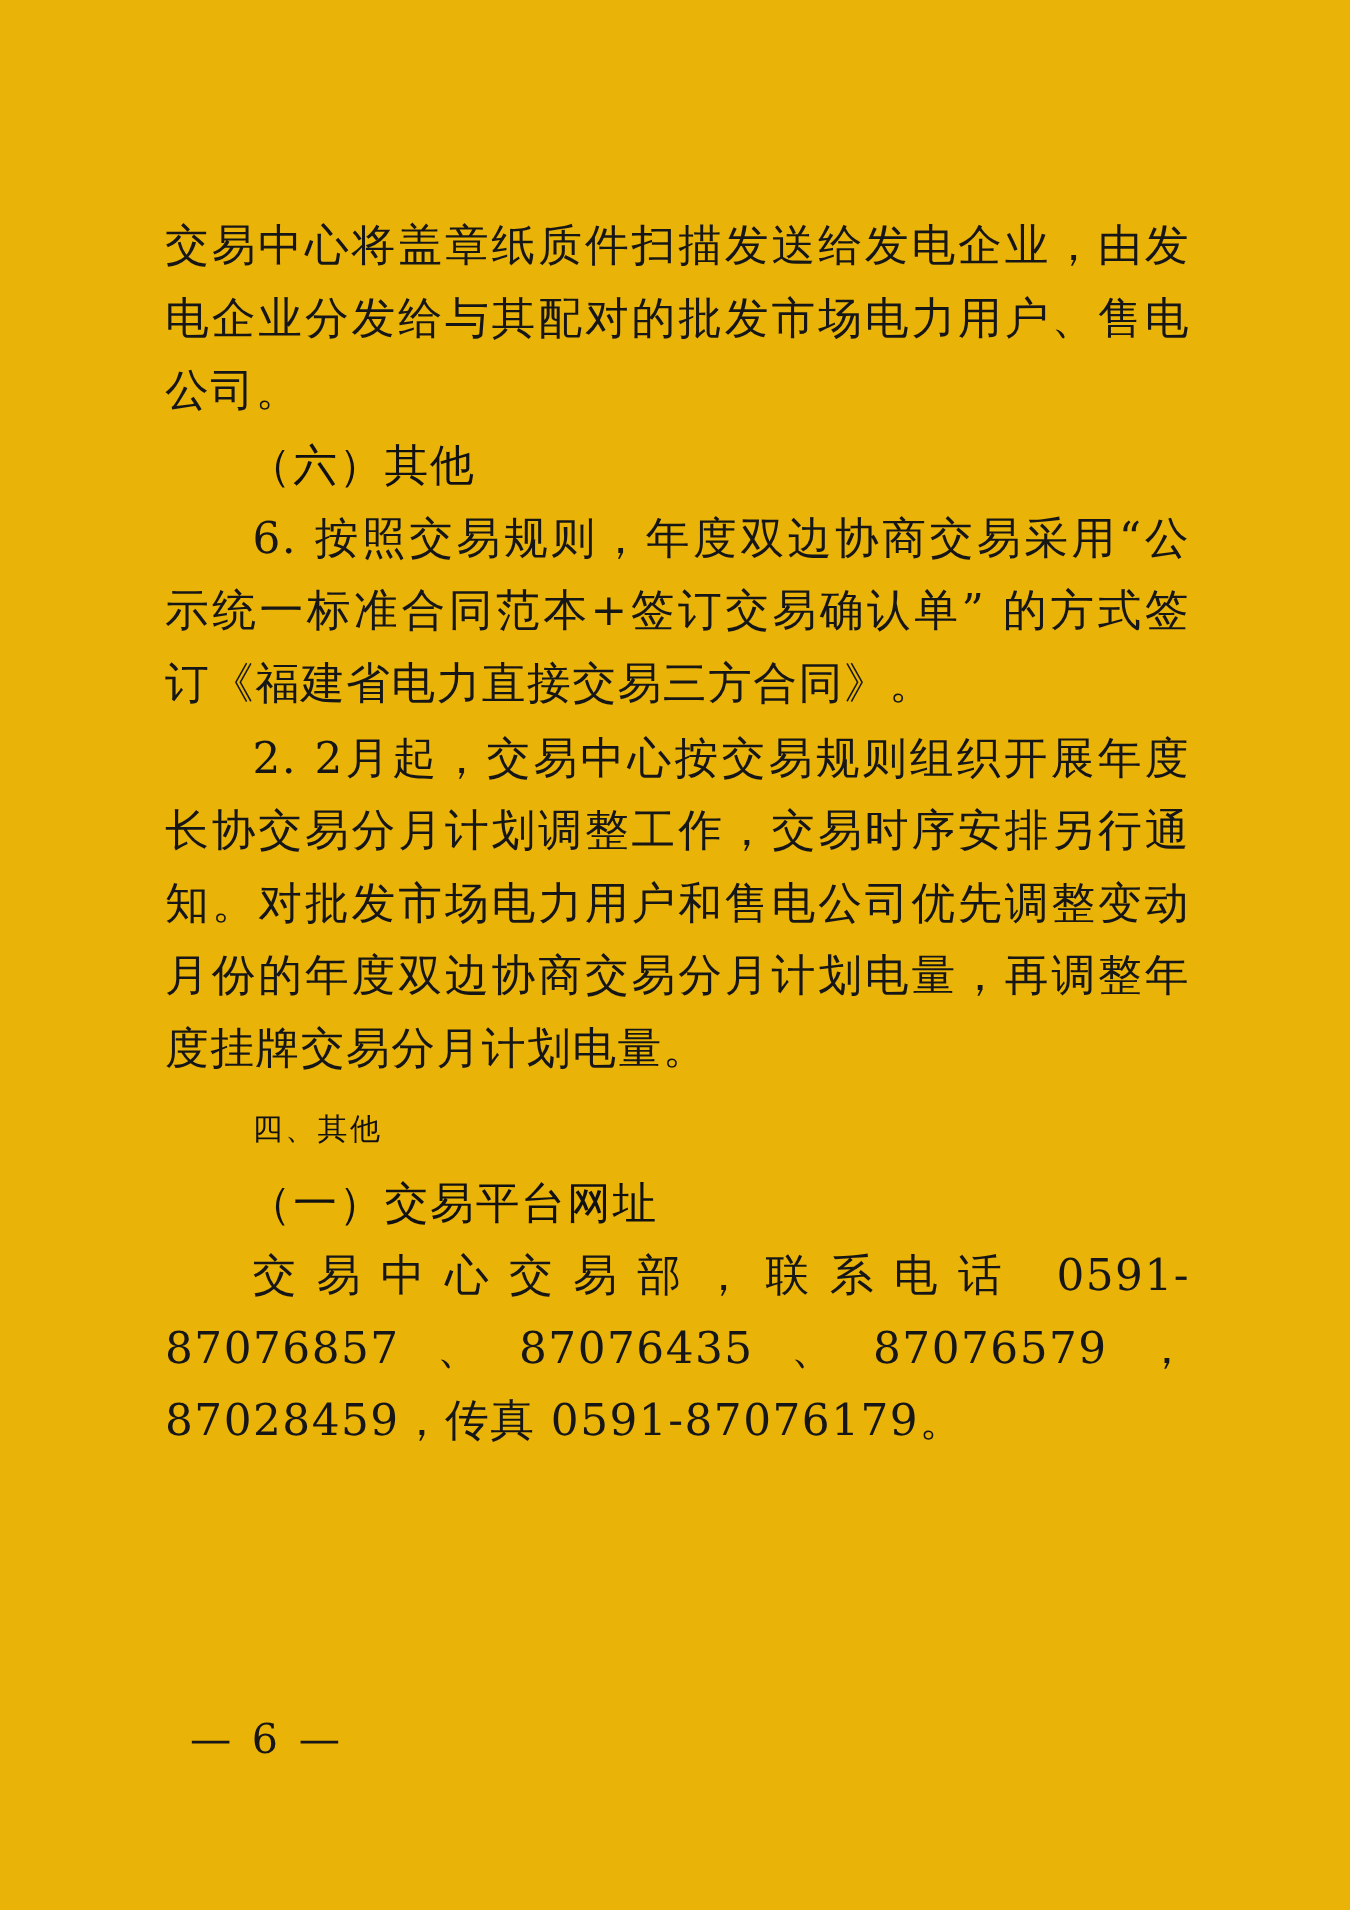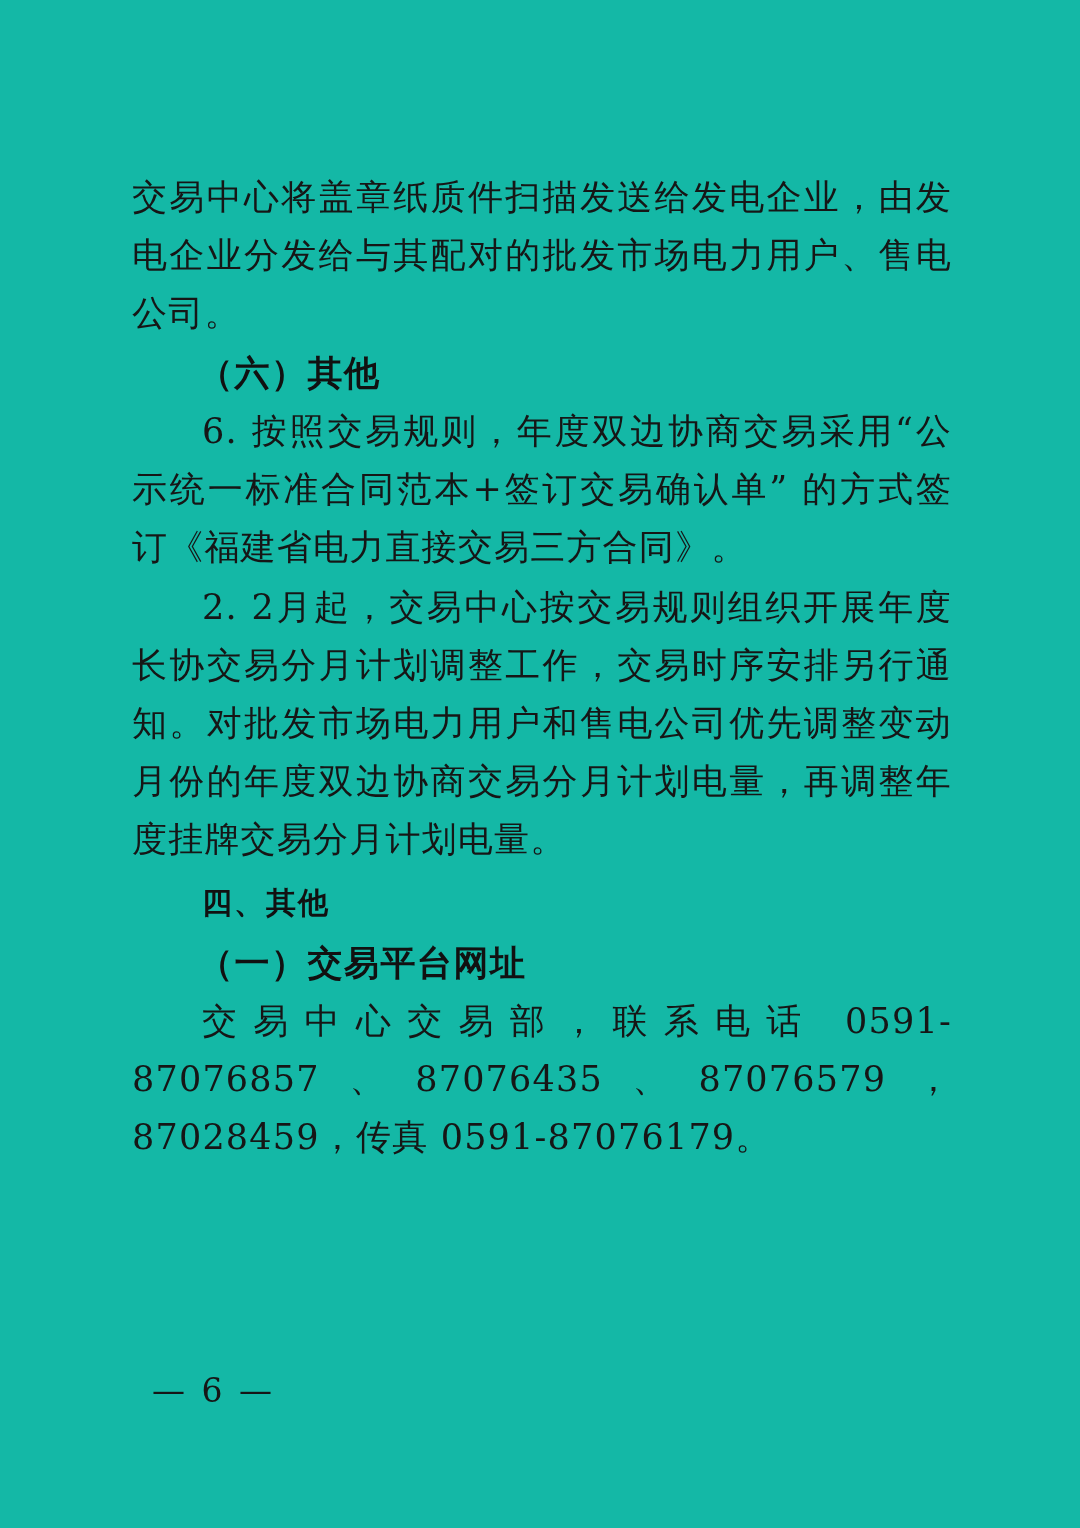--- a/index.html
+++ b/index.html
@@ -11,21 +11,21 @@
     width: 1080px;
     height: 1528px;
     position: relative;
     font-family: "DejaVu Serif", "Liberation Serif", serif;
     color: #1a1a1a;
     overflow: hidden;
   }
   .page {
     position: absolute;
     inset: 0;
-    background: #14b8a6;
+    background: #eab308;
   }
   .content {
     position: absolute;
     left: 132px;
     top: 168px;
     width: 820px;
   }
   .para {
     font-size: 35px;
     line-height: 58px;
@@ -33,32 +33,32 @@
     text-align: justify;
     text-justify: inter-ideograph;
     margin: 0 0 2px 0;
     font-family: "DejaVu Serif", "Liberation Serif", serif;
     color: #161616;
   }
   .indent {
     text-indent: 70px;
   }
   .heading {
-    font-size: 30px;
+    font-size: 24px;
     line-height: 62px;
-    font-weight: bold;
+    font-weight: normal;
     letter-spacing: 2px;
     text-indent: 70px;
     margin: 4px 0 0 0;
     color: #111111;
   }
   .subheading {
     font-size: 35px;
     line-height: 58px;
-    font-weight: bold;
+    font-weight: normal;
     letter-spacing: 1.5px;
     text-indent: 66px;
     margin: 0;
     color: #111111;
   }
   .url-line {
     font-size: 33px;
     line-height: 58px;
     letter-spacing: 0.5px;
     text-indent: 66px;

